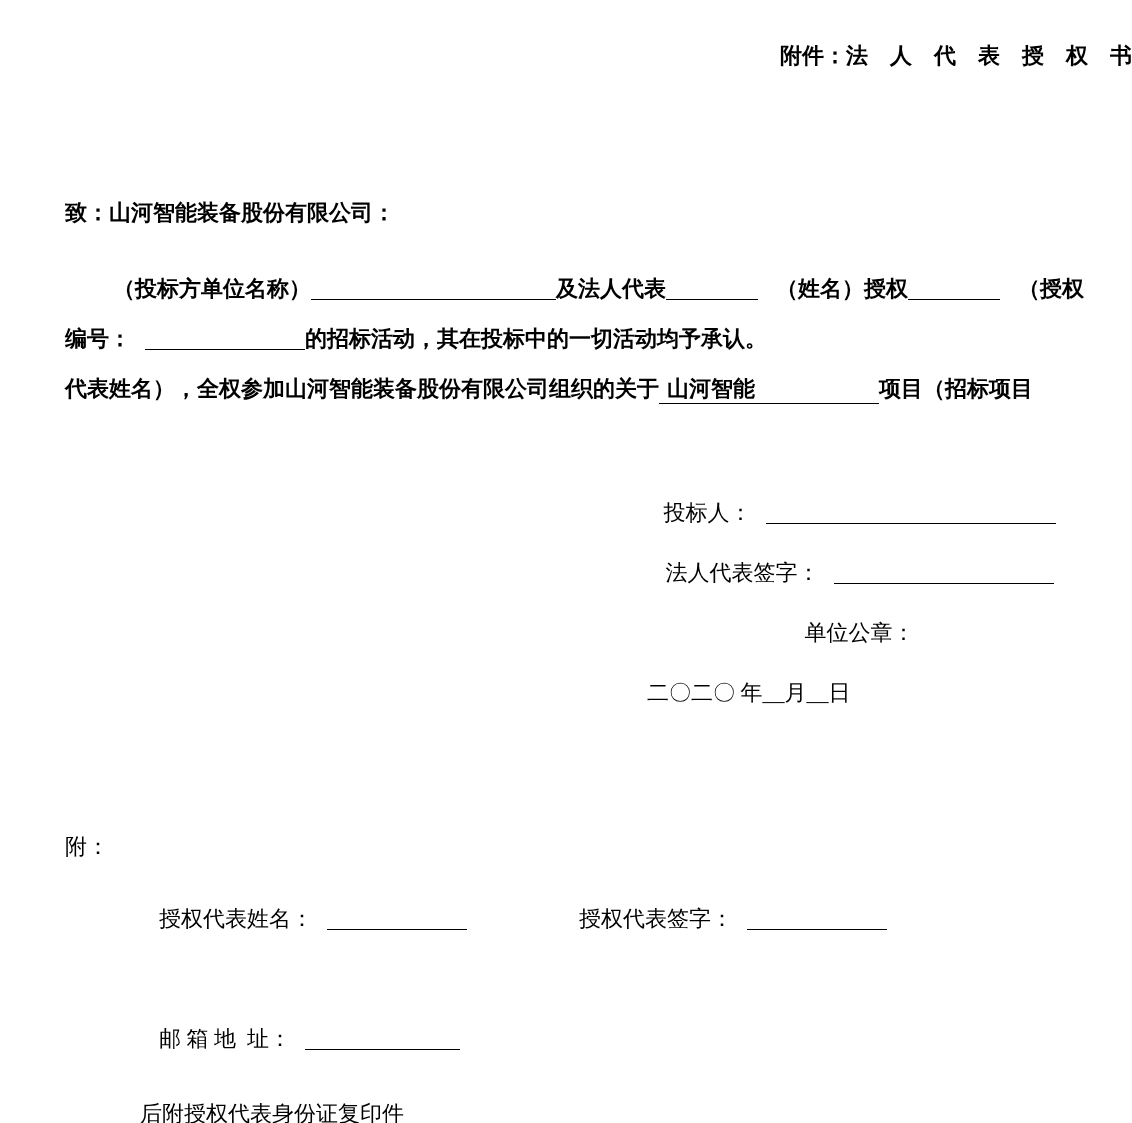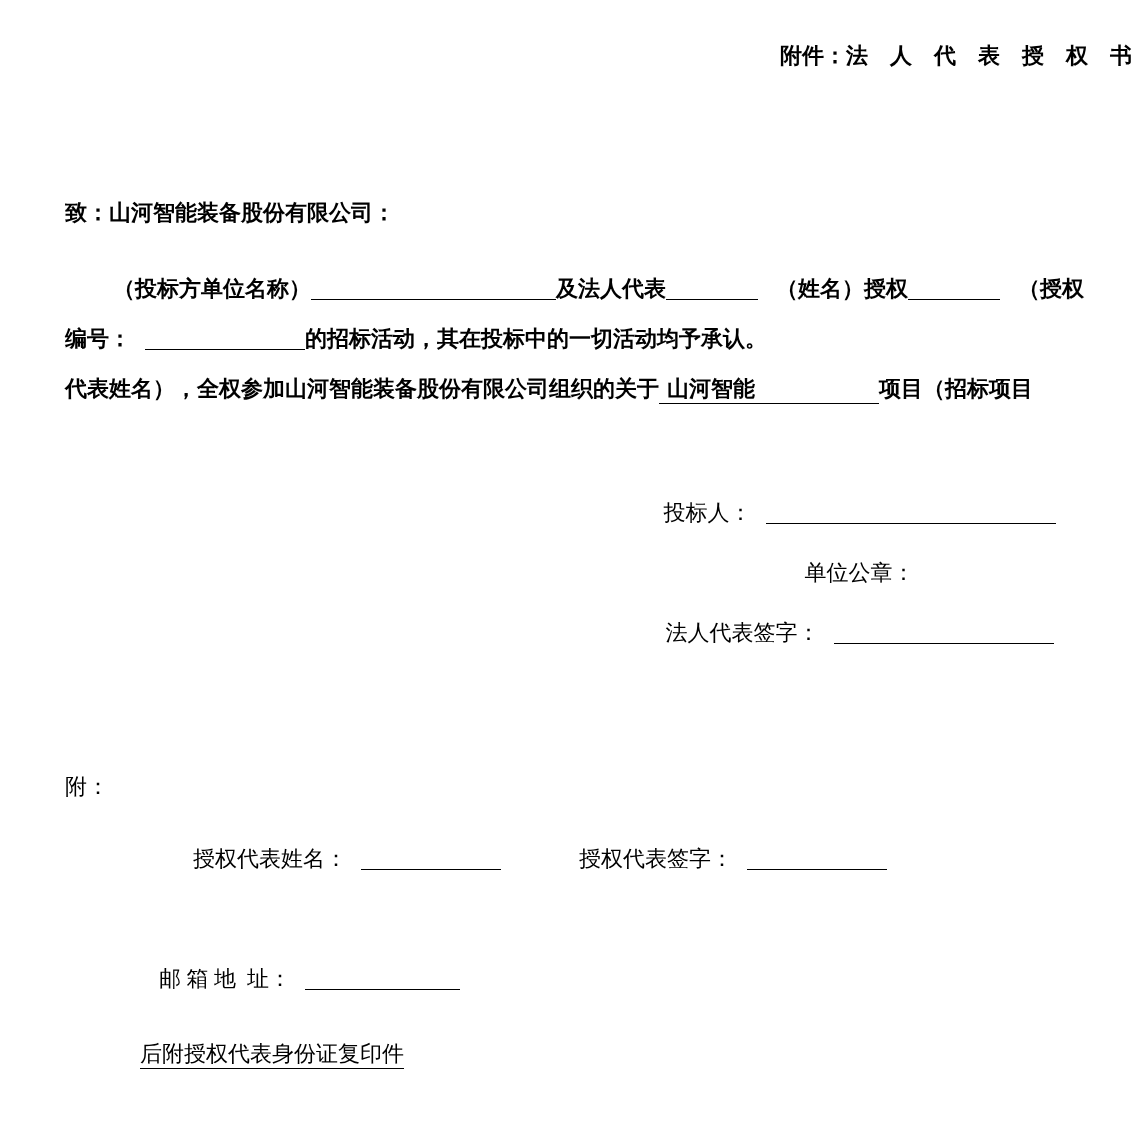--- a/index.html
+++ b/index.html
@@ -97,21 +97,20 @@
     font-size: 22px;
   }
   .attach-row {
     display: flex;
     height: 60px;
     line-height: 30px;
   }
   .attach-cell-left {
     width: 420px;
     white-space: pre;
-    text-align: center;
   }
   .attach-cell-right {
     white-space: pre;
   }
   .footer-note {
     margin: 45px 0 0 140px;
     font-size: 22px;
     line-height: 30px;
   }
   .footer-note .underlined {
@@ -139,25 +138,26 @@
     <div class="para-line">
       <span class="label">代表姓名），全权参加山河智能装备股份有限公司组织的关于</span><span class="blank-filled w220f"><span>山河智能</span></span><span class="label">项目（招标项目</span>
     </div>
   </div>
 
   <div class="sig-block">
     <div class="sig-line">
       <span class="label">投标人：</span><span class="blank w290 gap-s"></span>
     </div>
     <div class="sig-line">
+      <span class="label">法人代表签字：</span><span class="blank w220 gap-s"></span>
+    </div>
+    <div class="sig-line">
       <span class="label">单位公章：</span>
     </div>
-    <div class="sig-line">
-      <span class="label">法人代表签字：</span><span class="blank w220 gap-s"></span>
-    </div>
+    <div class="date-line">二〇二〇 年__月__日</div>
   </div>
 
   <div class="attach-heading">附：</div>
 
   <div class="attach-rows">
     <div class="attach-row">
       <div class="attach-cell-left">
         <span class="label">授权代表姓名：</span><span class="blank w140 gap-s"></span>
       </div>
       <div class="attach-cell-right">

